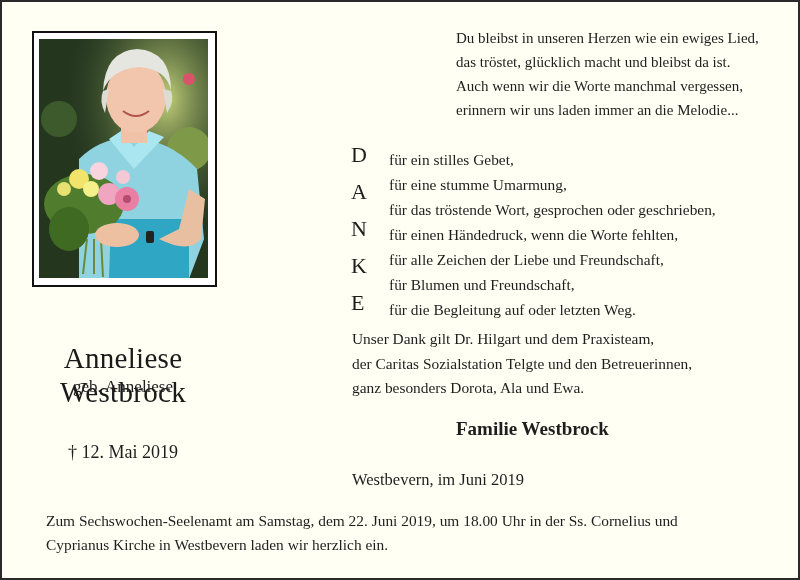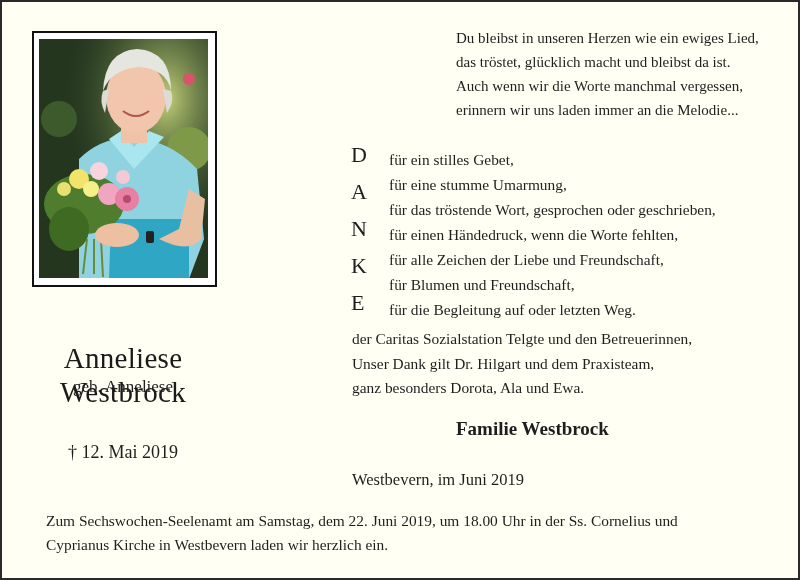--- a/index.html
+++ b/index.html
@@ -160,22 +160,22 @@
     <div>für ein stilles Gebet,</div>
     <div>für eine stumme Umarmung,</div>
     <div>für das tröstende Wort, gesprochen oder geschrieben,</div>
     <div>für einen Händedruck, wenn die Worte fehlten,</div>
     <div>für alle Zeichen der Liebe und Freundschaft,</div>
     <div>für Blumen und Freundschaft,</div>
     <div>für die Begleitung auf oder letzten Weg.</div>
   </div>
 
   <div class="thanks">
+    <div>Unser Dank gilt Dr. Hilgart und dem Praxisteam,</div>
     <div>der Caritas Sozialstation Telgte und den Betreuerinnen,</div>
-    <div>Unser Dank gilt Dr. Hilgart und dem Praxisteam,</div>
     <div>ganz besonders Dorota, Ala und Ewa.</div>
   </div>
 
   <div class="family">Familie Westbrock</div>
   <div class="place">Westbevern, im Juni 2019</div>
 
   <div class="service">
     <div>Zum Sechswochen-Seelenamt am Samstag, dem 22. Juni 2019, um 18.00 Uhr in der Ss. Cornelius und</div>
     <div>Cyprianus Kirche in Westbevern laden wir herzlich ein.</div>
   </div>

